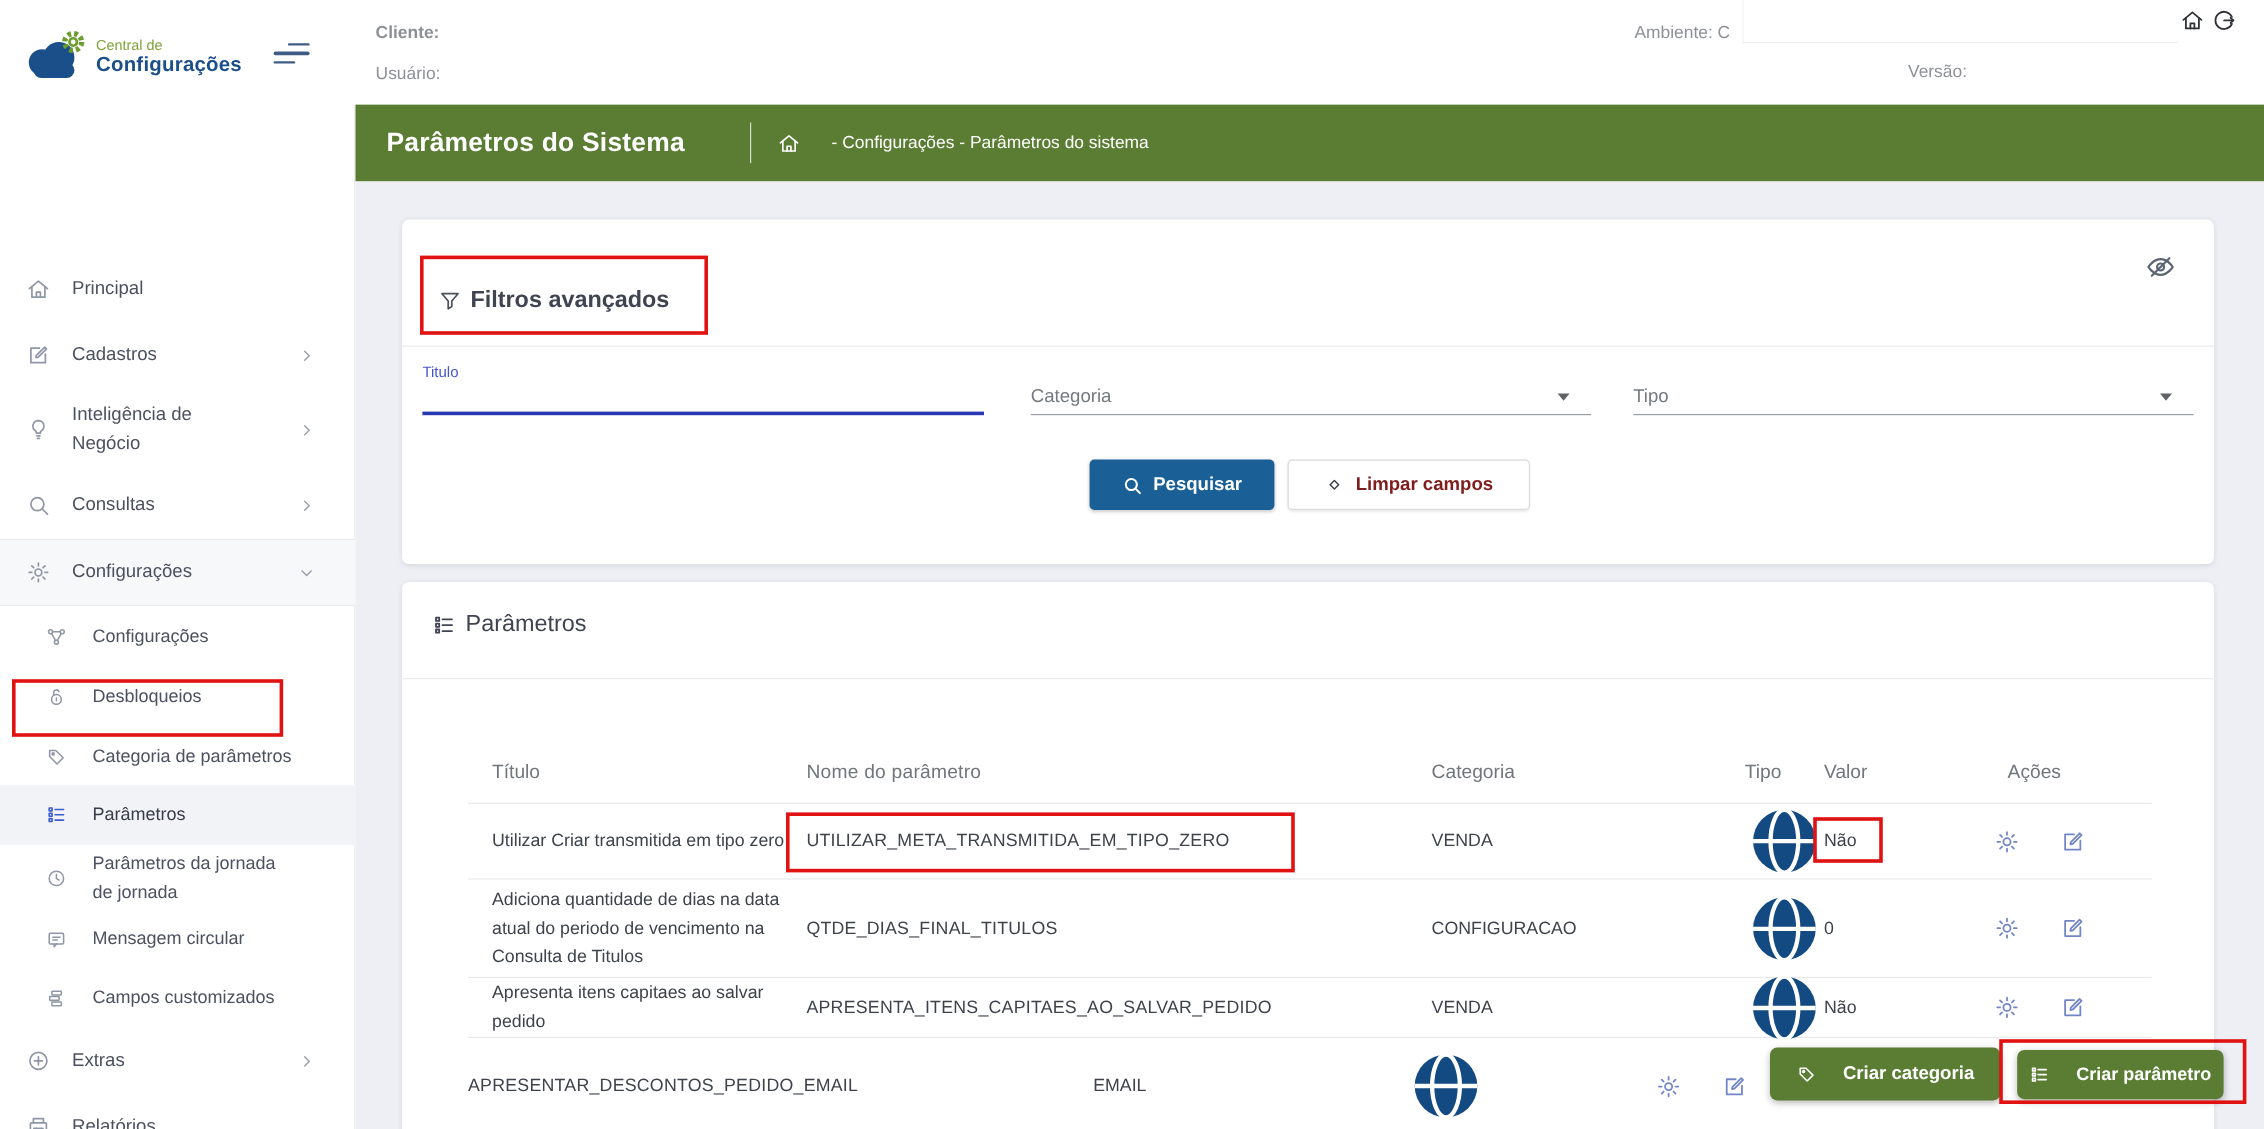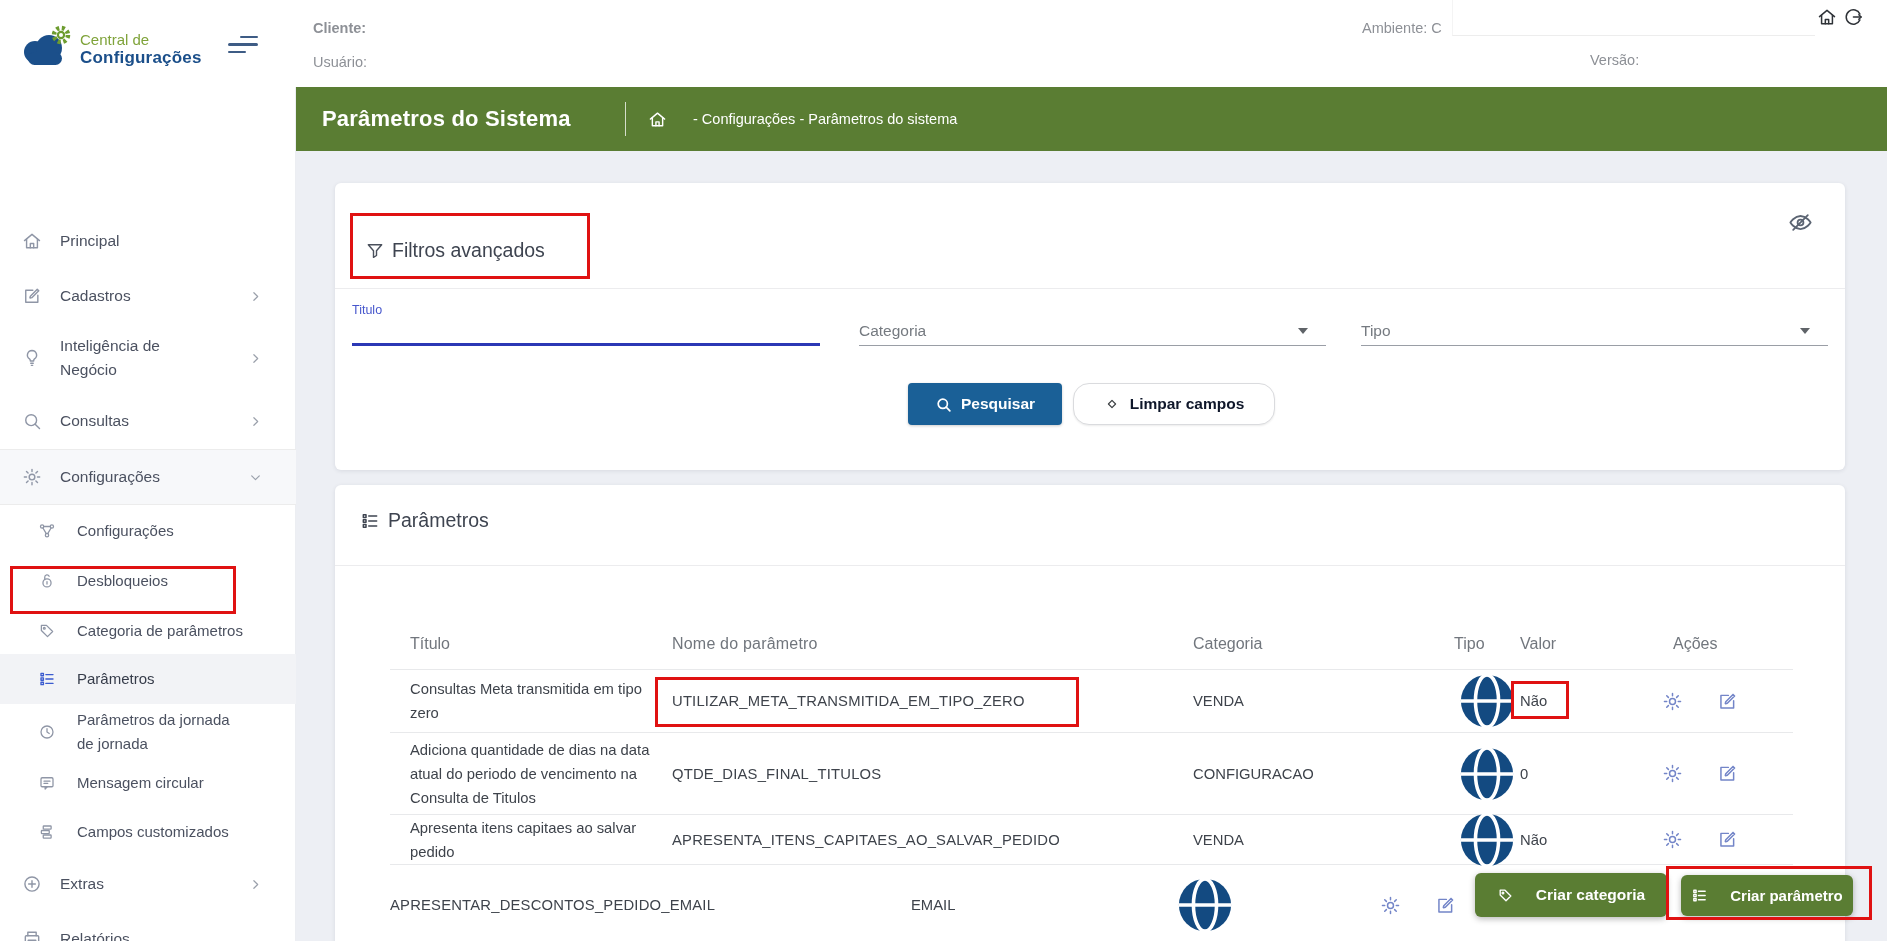--- a/index.html
+++ b/index.html
@@ -10,21 +10,21 @@
     background: #ffffff;
     overflow: hidden;
     color: #3e434b;
   }
   svg { display:block; }
 
   
   .topbar { position:absolute; left:0; top:0; width:1887px; height:87px; background:#fff; z-index:6; }
   .logo { position:absolute; left:20px; top:24px; display:flex; align-items:flex-start; gap:8px; }
   .logo-text { padding-top:8px; line-height:1.1; }
-  .logo-l1 { display:block; font-size:15px; color:#7fa33a; }
+  .logo-l1 { display:block; font-size:12px; color:#7fa33a; }
   .logo-l2 { display:block; font-size:17px; font-weight:bold; color:#1b4f8a; letter-spacing:.2px; }
   .hamburger { position:absolute; left:228px; top:36px; width:30px; height:22px; background:none; border:none; cursor:pointer; }
   .hamburger span { display:block; height:2.4px; border-radius:2px; background:#3e5c85; margin-bottom:5px; }
   .hamburger .h1 { width:18px; margin-left:12px; }
   .hamburger .h2 { width:30px; }
   .hamburger .h3 { width:18px; }
   .meta { position:absolute; font-size:14.5px; color:#8d9096; }
   .m-cliente { left:313px; top:20px;font-weight:bold; }
   .m-usuario { left:313px; top:54px; }
   .m-ambiente { left:1362px; top:20px; }
@@ -55,32 +55,32 @@
   .ph-crumb { position:absolute; left:397px; font-size:14.5px; color:#fff; }
 
   
   .content { position:absolute; left:296px; top:151px; width:1591px; height:790px; background:#edeff4; z-index:1; }
   .card { position:absolute; background:#fff; border-radius:6px; box-shadow:0 1px 4px rgba(30,40,60,.10); }
   .filters-card { left:39px; top:32px; width:1510px; height:287px; }
   .params-card  { left:39px; top:334px; width:1510px; height:620px; }
 
   
   .fc-icon { position:absolute; left:30px; top:58px; width:20px; height:20px; color:#4a505c; }
-  .fc-title { position:absolute; left:57px; top:56px; font-size:19.5px; color:#3e4450; }
+  .fc-title { position:absolute; left:57px; top:56px; font-size:19.5px; color:#3e4450;font-weight:bold; }
   .fc-divider { position:absolute; left:0; top:105px; width:1510px; height:1px; background:#ececee; }
   .float-label { position:absolute; left:17px; top:120px; font-size:12.5px; color:#4656cc; }
   .titulo-input { position:absolute; left:17px; top:132px; width:468px; height:28px; border:none; outline:none; font-size:15.5px; color:#3e434b; background:transparent; }
   .ul-blue { position:absolute; left:17px; top:160px; width:468px; height:3px; background:#2b38b5; }
   .select-field { position:absolute; top:136px; width:467px; height:26px; cursor:pointer; }
   .sf-cat { left:524px; } .sf-tipo { left:1026px; }
   .sf-text { position:absolute; left:0; top:3px; font-size:15.5px; color:#757a80; }
   .sf-caret { position:absolute; right:18px; top:9px; width:0; height:0; border-left:5.5px solid transparent; border-right:5.5px solid transparent; border-top:6px solid #5f6368; }
   .ul-gray { position:absolute; left:0; top:26px; width:467px; height:1px; background:#9a9ea6; }
   .btn-primary { position:absolute; left:573px; top:200px; width:154px; height:42px; background:#1a6097; border:none; border-radius:4px; color:#fff; font-weight:bold; font-size:15.5px; display:flex; align-items:center; justify-content:center; gap:9px; cursor:pointer; box-shadow:0 1px 3px rgba(0,0,0,.2); }
-  .btn-secondary { position:absolute; left:738px; top:200px; width:202px; height:42px; background:#fff; border:1px solid #dadbde; border-radius:16px; color:#0f172a; font-weight:bold; font-size:15.5px; display:flex; align-items:center; justify-content:center; gap:10px; cursor:pointer; box-shadow:0 1px 2px rgba(0,0,0,.08); }
+  .btn-secondary { position:absolute; left:738px; top:200px; width:202px; height:42px; background:#fff; border:1px solid #dadbde; border-radius:4px; color:#7f1d1d; font-weight:bold; font-size:15.5px; display:flex; align-items:center; justify-content:center; gap:10px; cursor:pointer; box-shadow:0 1px 2px rgba(0,0,0,.08); }
   .eye-off { position:absolute; left:1452px; top:26px; width:27px; height:27px; color:#5b6472; cursor:pointer; }
 
   
   .pc-icon { position:absolute; left:25px; top:26px; width:20px; height:20px; color:#3e4450; }
   .pc-title { position:absolute; left:53px; top:24px; font-size:19.5px; color:#3e4450; }
   .pc-divider { position:absolute; left:0; top:80px; width:1510px; height:1px; background:#ececee; }
 
   .ptable { position:absolute; left:55px; top:133px; width:1403px; font-size:14.8px; color:#3e434b; }
   .trow { display:flex; align-items:center; border-bottom:1px solid #e8e9eb; }
   .thead { height:52px; color:#71767d; font-size:16px; }
@@ -420,21 +420,21 @@
       <div class="trow thead">
         <div class="c-title">Título</div>
         <div class="c-name">Nome do parâmetro</div>
         <div class="c-cat">Categoria</div>
         <div class="c-tipo">Tipo</div>
         <div class="c-valor">Valor</div>
         <div class="c-acoes">Ações</div>
       </div>
 
       <div class="trow r1">
-        <div class="c-title">Consultas Meta transmitida em tipo zero</div>
+        <div class="c-title">Utilizar Criar transmitida em tipo zero</div>
         <div class="c-name">UTILIZAR_META_TRANSMITIDA_EM_TIPO_ZERO</div>
         <div class="c-cat">VENDA</div>
         <div class="c-tipo"><span class="globe"><svg viewBox="0 0 24 24">
                 <circle cx="12" cy="12" r="9.5" fill="#134a81"></circle>
                 <ellipse cx="12" cy="12" rx="4.2" ry="9.5" fill="none" stroke="#fff" stroke-width="1.3"></ellipse>
                 <path d="M2.5 12h19" stroke="#fff" stroke-width="1.3"></path>
               </svg></span></div>
         <div class="c-valor">Não</div>
         <div class="c-acoes">
           <button class="act-btn">

